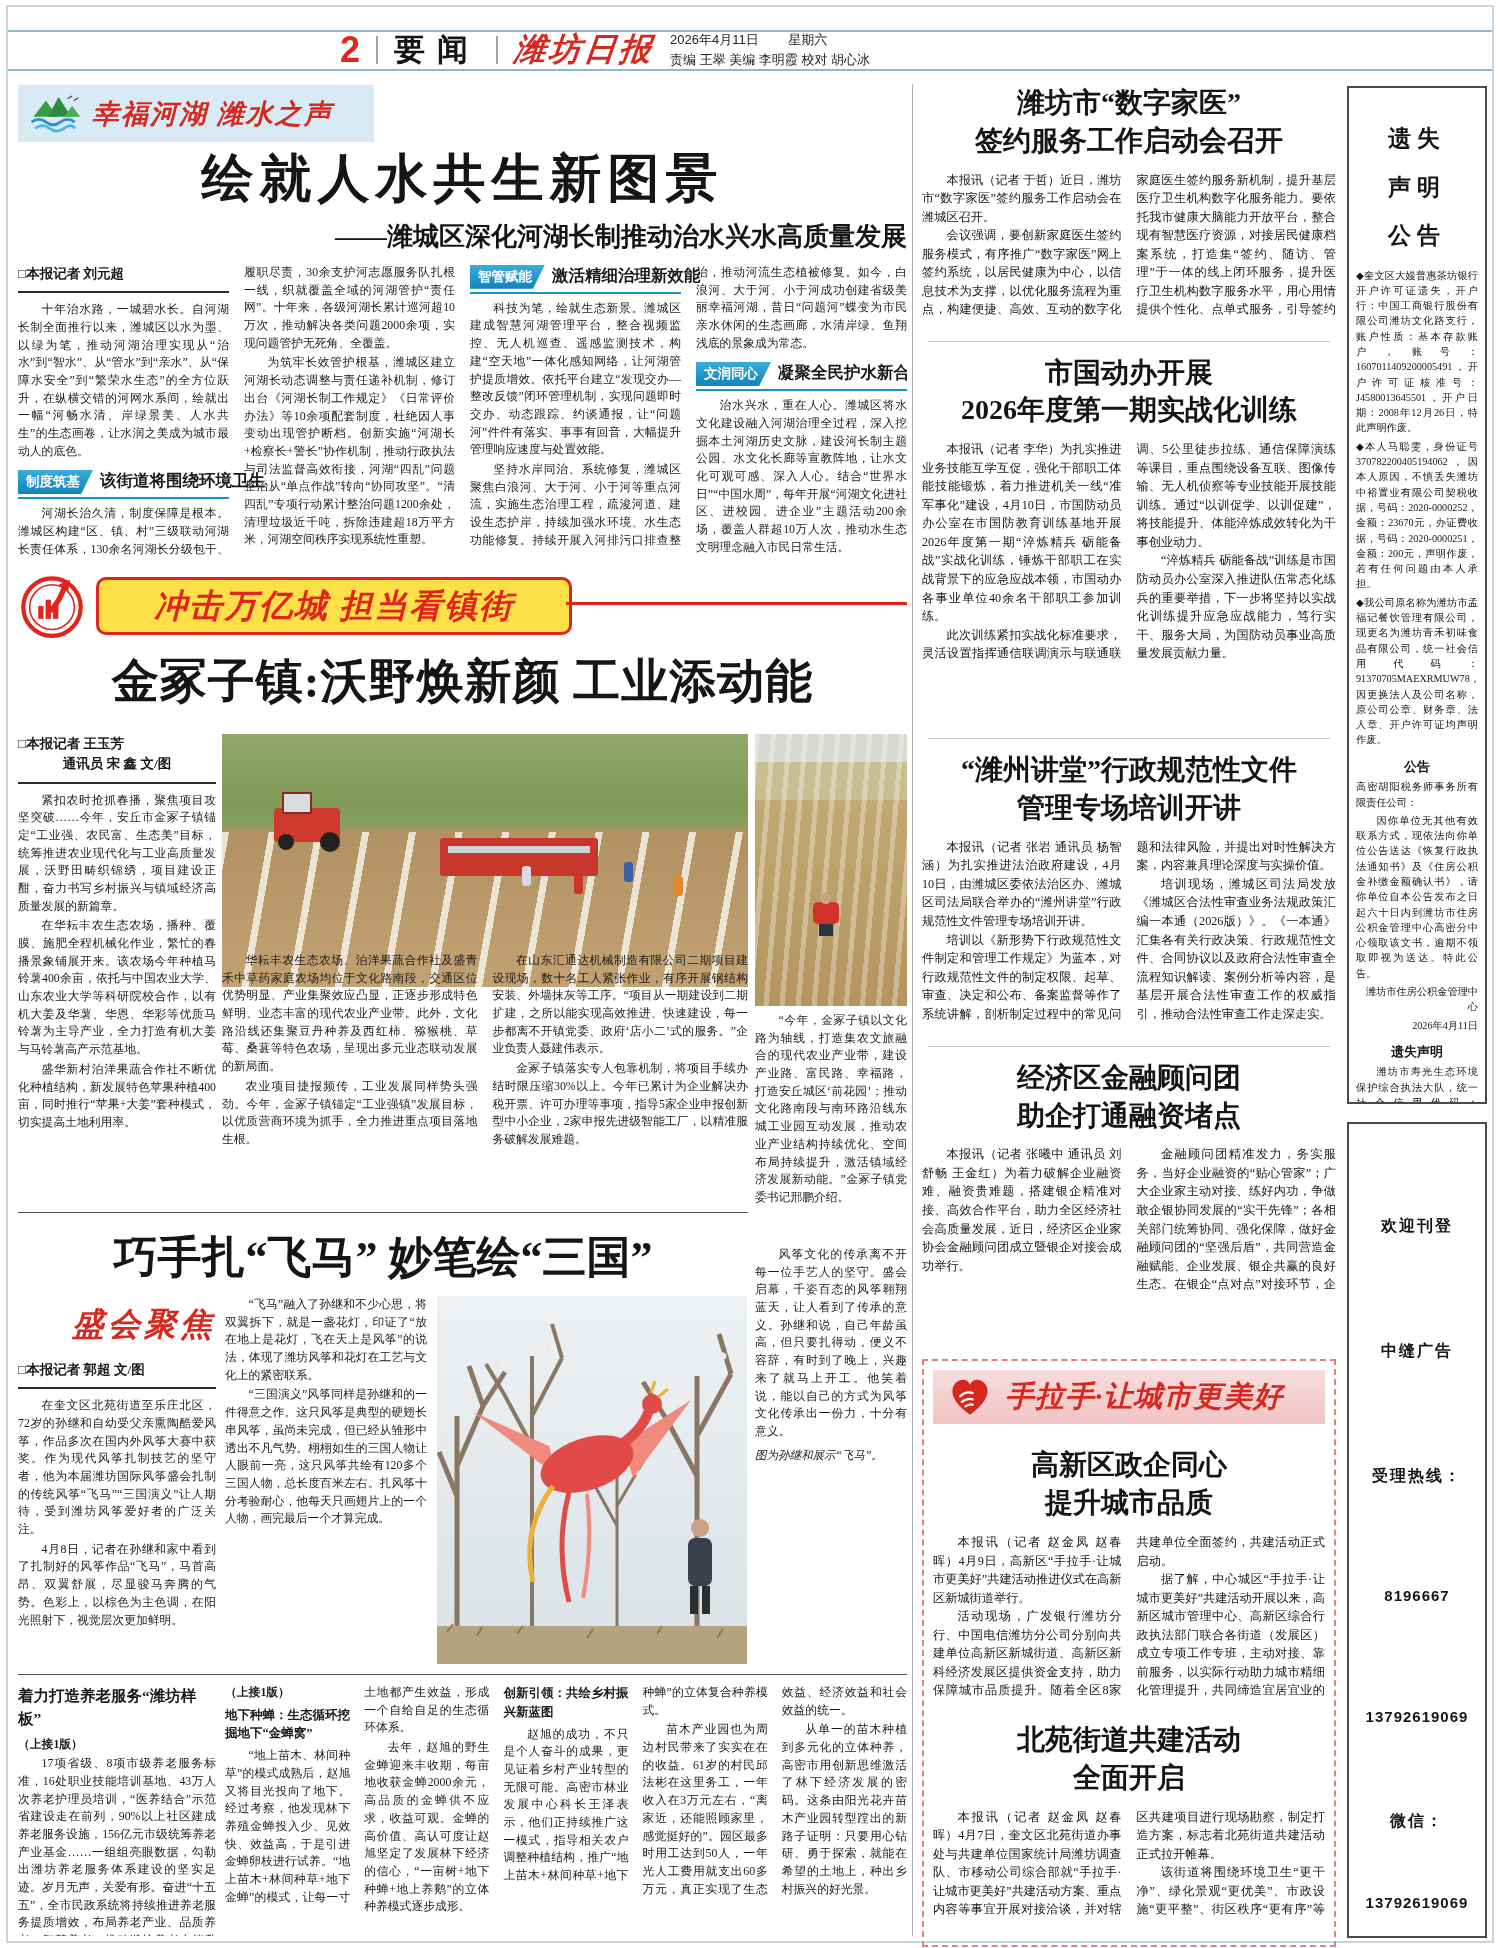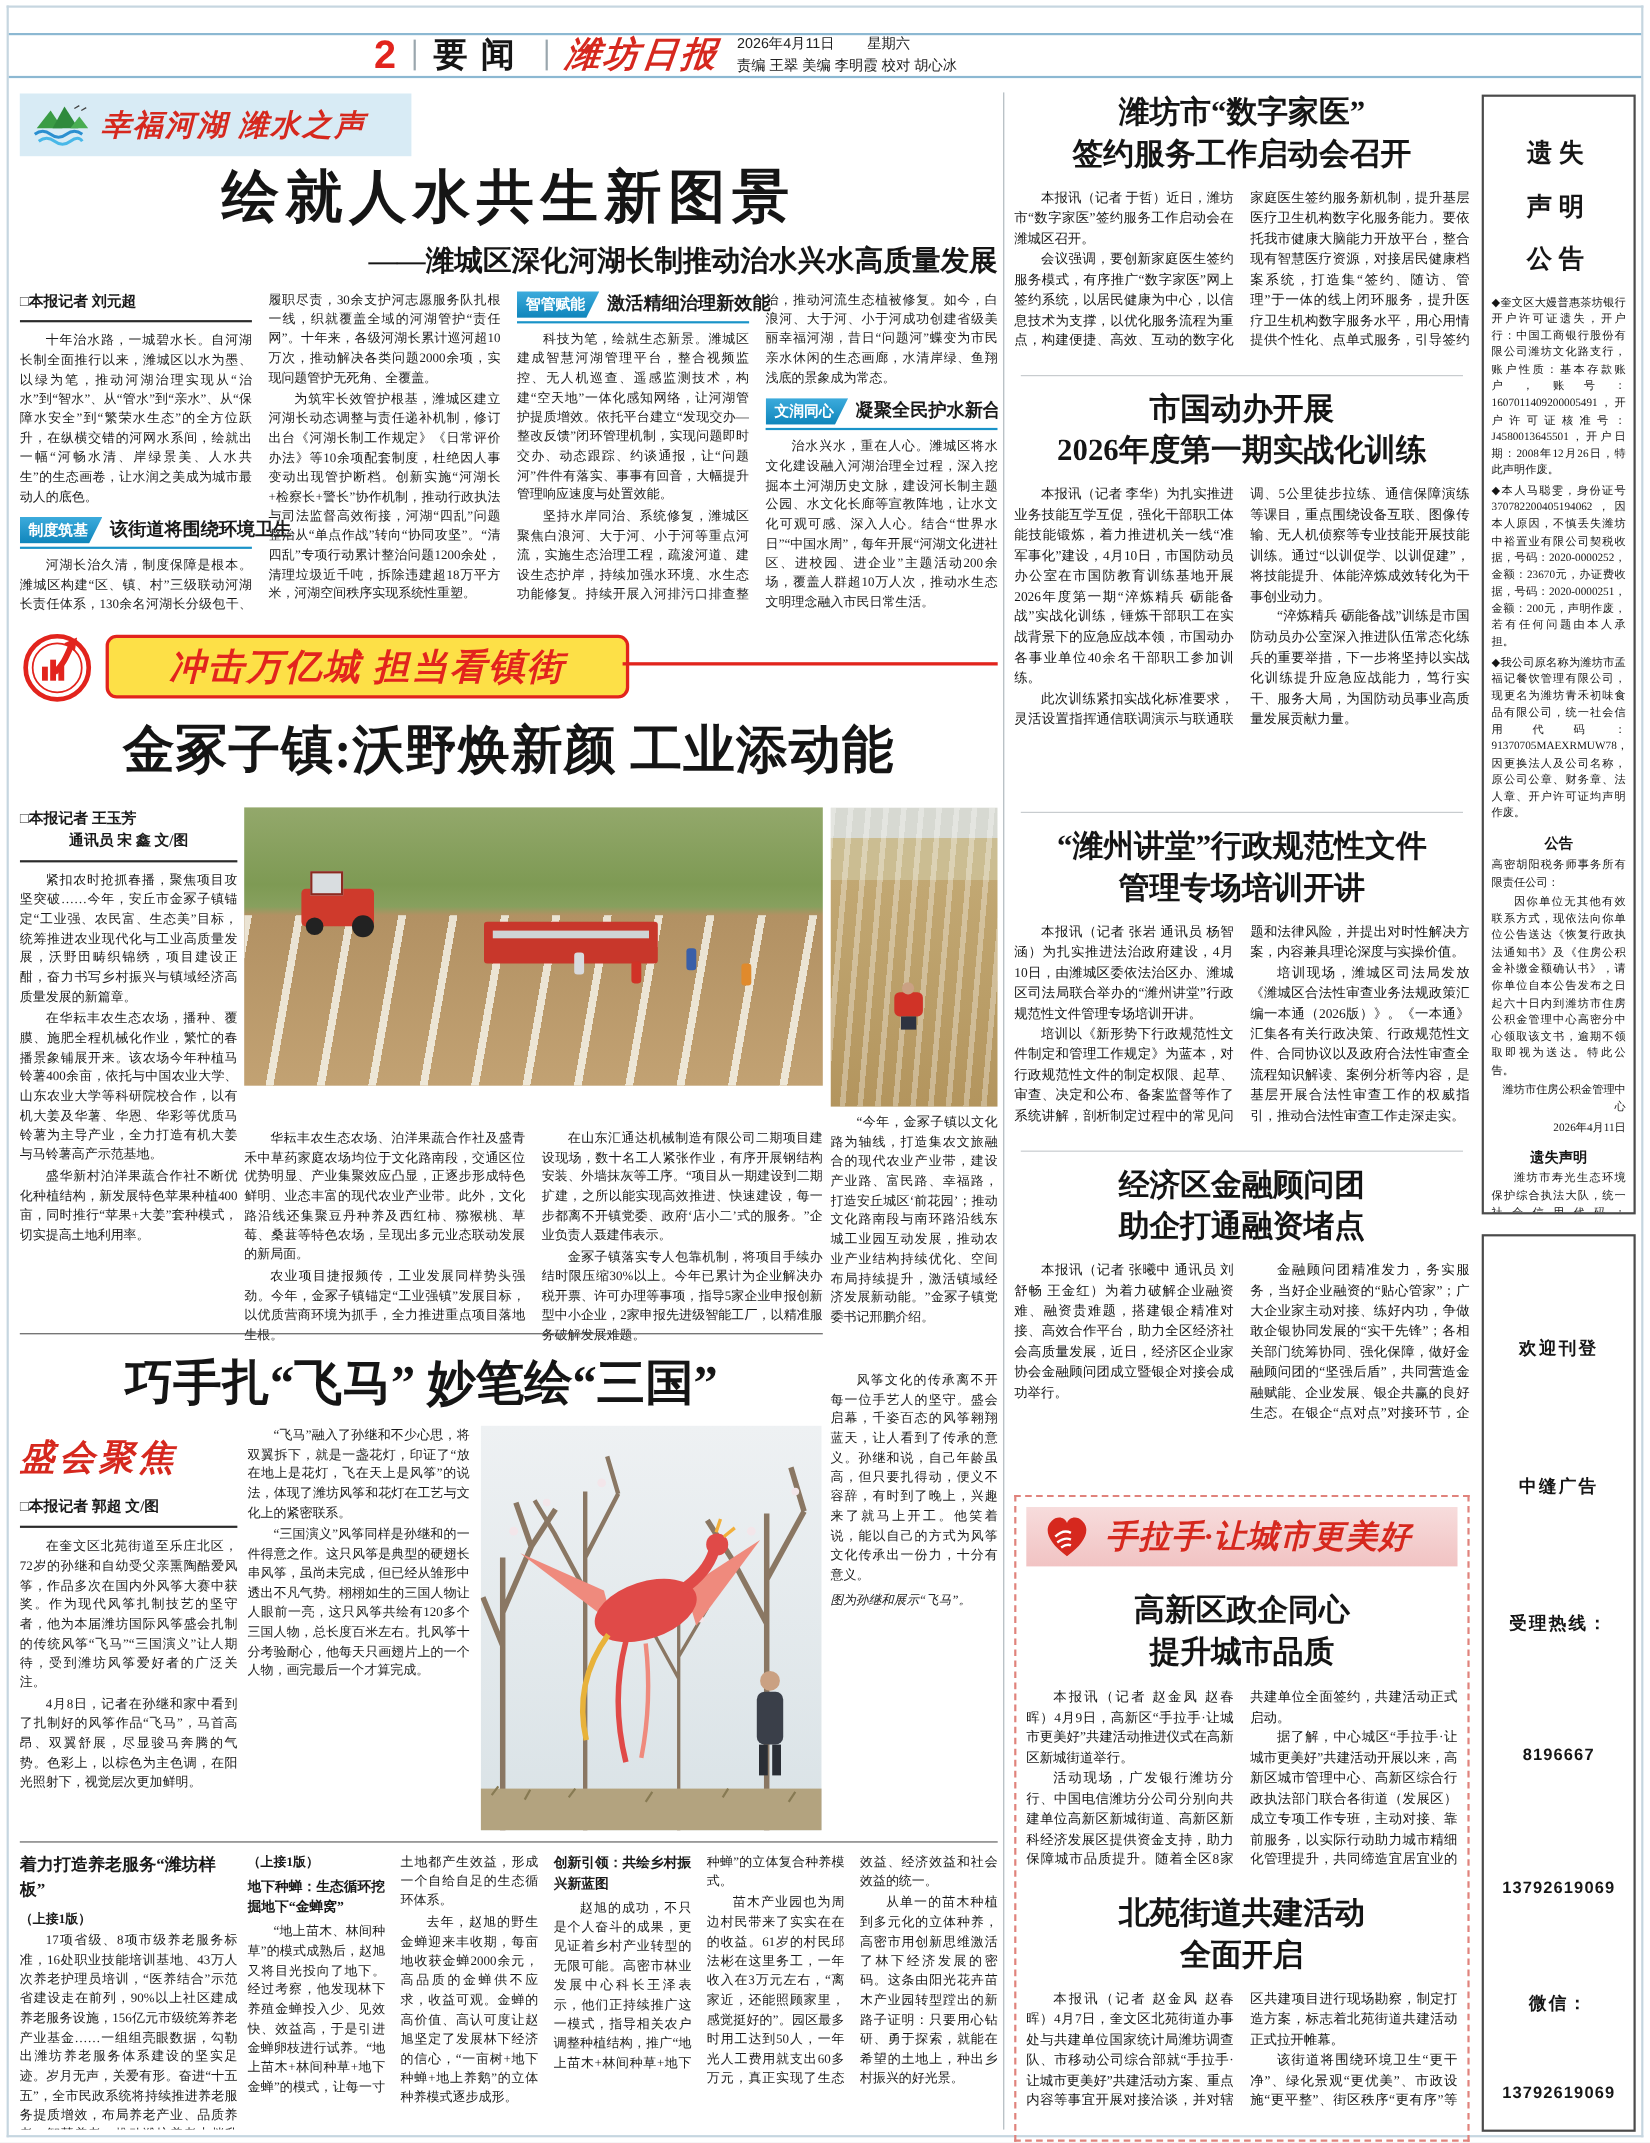--- a/index.html
+++ b/index.html
@@ -42,33 +42,33 @@
   .photo1{position:absolute;left:222px;top:734px;width:526px;height:253px;overflow:hidden;
      background:linear-gradient(180deg,#93a86b 0px,#7e9a54 70px,#87a05e 90px,#b29163 98px,#c2a273 253px);}
   .mulch{position:absolute;left:0;right:0;top:98px;bottom:0;
      background:repeating-linear-gradient(100deg,rgba(250,250,242,.78) 0 7px,rgba(255,255,255,0) 7px 46px);}
   .tractor{position:absolute;left:52px;top:74px;width:66px;height:34px;background:#cf3a2c;border-radius:4px;}
   .tractor .cab{position:absolute;left:8px;top:-16px;width:26px;height:18px;background:#d9dde0;border:2px solid #8c2a20;}
   .wheel{position:absolute;width:16px;height:16px;border-radius:50%;background:#222;}
   .planter{position:absolute;left:218px;top:104px;width:158px;height:38px;background:#c8372b;border-radius:3px;}
   .planter .bar{position:absolute;left:8px;top:8px;right:8px;height:7px;background:#cfd4d6;}
   .figure{position:absolute;width:9px;height:20px;border-radius:3px;}
-  .kz-mid{position:absolute;left:222px;top:1026px;width:526px;height:208px;column-count:2;column-gap:15px;overflow:hidden;}
+  .kz-mid{position:absolute;left:222px;top:952px;width:526px;height:208px;column-count:2;column-gap:15px;overflow:hidden;}
   .kz-col4{position:absolute;left:755px;top:734px;width:152px;height:474px;overflow:hidden;}
   .photo2{position:relative;width:152px;height:272px;overflow:hidden;margin-bottom:6px;
      background:linear-gradient(180deg,#d7d9d2 0 28px,#cbbd92 28px 66px,#c2a873 66px,#b3955e 272px);}
   .photo2 .rows{position:absolute;inset:0;background:repeating-linear-gradient(95deg,rgba(255,255,255,.32) 0 5px,rgba(0,0,0,0) 5px 16px);}
   .worker{position:absolute;left:58px;top:168px;width:26px;height:22px;background:#d03327;border-radius:5px;}
   .worker .head{position:absolute;left:7px;top:-9px;width:11px;height:11px;border-radius:50%;background:#caa183;}
   .worker .leg{position:absolute;left:6px;top:22px;width:14px;height:12px;background:#2e3340;}
   .divline{position:absolute;background:#555;height:1px;}
   
   .fm-head{position:absolute;left:18px;top:1228px;width:730px;text-align:center;font-size:44px;font-weight:900;}
   .fm-col1{position:absolute;left:18px;top:1296px;width:198px;height:372px;overflow:hidden;}
-  .fm-logo{font-size:32px;font-weight:900;font-style:italic;color:#d6281e;text-align:left;letter-spacing:4px;margin:4px 0 12px;}
+  .fm-logo{font-size:32px;font-weight:900;font-style:italic;color:#d6281e;text-align:right;letter-spacing:4px;margin:4px 0 12px;}
   .fm-col2{position:absolute;left:225px;top:1296px;width:202px;height:372px;overflow:hidden;}
   .fm-photo{position:absolute;left:437px;top:1296px;width:310px;height:368px;}
   .fm-col4{position:absolute;left:755px;top:1246px;width:152px;height:424px;overflow:hidden;}
   
   .strip-a{position:absolute;left:18px;top:1684px;width:198px;height:252px;overflow:hidden;}
   .strip-a .ahead{font-weight:900;font-size:15.5px;text-indent:0;margin-bottom:5px;}
   .cont{font-weight:bold;text-indent:0 !important;}
   .strip-b{position:absolute;left:225px;top:1684px;width:682px;height:252px;column-count:5;column-gap:14px;overflow:hidden;}
   .subhead{font-weight:900;font-size:12.5px;text-indent:0 !important;margin:4px 0;}
   

